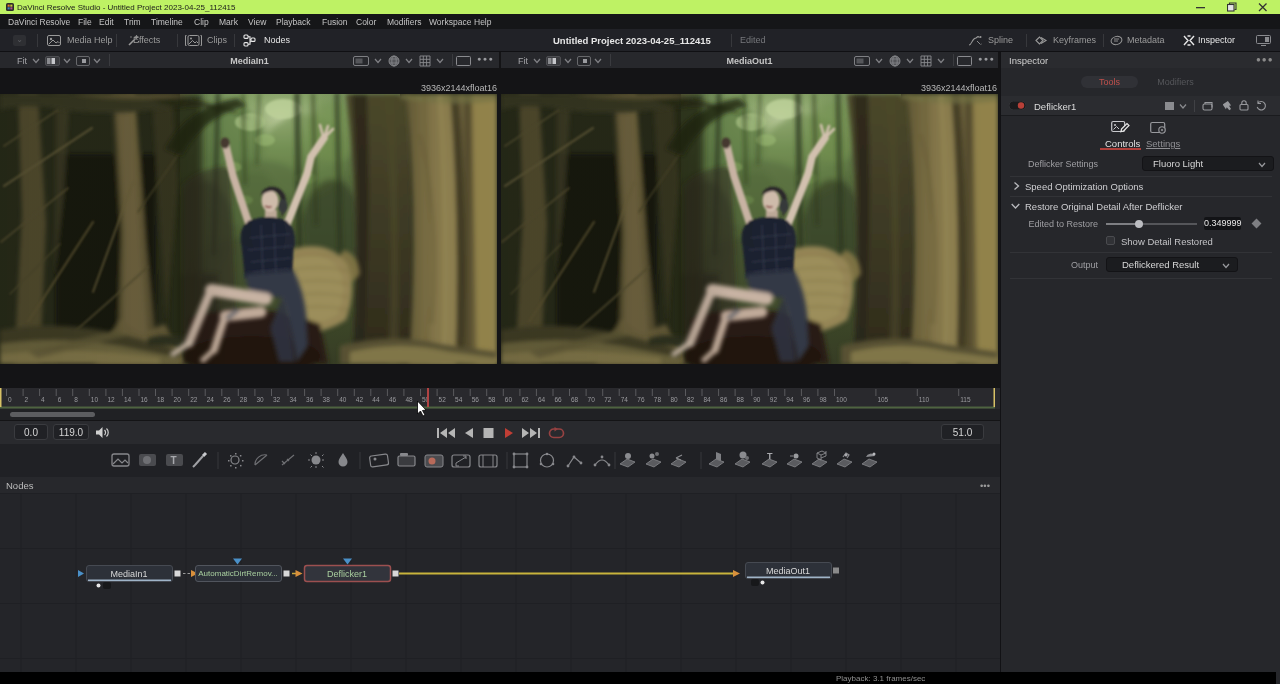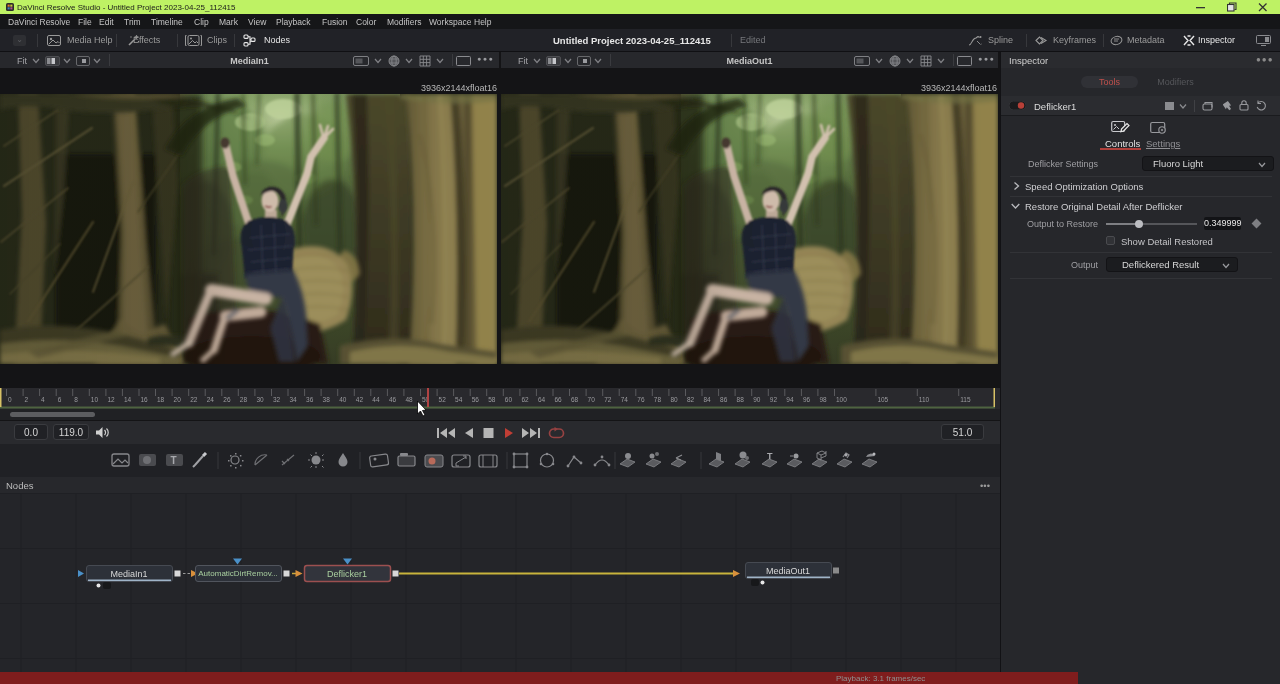--- a/index.html
+++ b/index.html
@@ -44,21 +44,21 @@
   #nodegraph { left:0; top:493px; width:1000px; height:179px; background:#242529; overflow:hidden; }
 
   
   #inspector { left:1000px; top:52px; width:280px; height:620px; background:#26272b; border-left:1px solid #121215; }
   #insphead { left:0; top:0; width:280px; height:16px; background:#2a2b2f; color:#d0d0d0; font-size:9.5px; }
   .irow-label { color:#9f9fa3; font-size:9px; text-align:right; }
   .dropdown { background:#1b1c1f; border:1px solid #131316; border-radius:3px; color:#d8d8d8; font-size:9.5px; }
   .divider { left:9px; width:262px; height:1px; background:#323337; }
 
   
-  #statusbar { left:0; top:672px; width:1078px; height:12px; background:#7f1d1d; color:#8f8f8f; font-size:8px; }
+  #statusbar { left:0; top:672px; width:1276px; height:12px; background:#000000; color:#8f8f8f; font-size:8px; }
 </style>
 </head>
 <body>
 
 <div id="titlebar" class="abs">
   <svg class="abs" style="left:6px;top:3px;" width="8" height="8" viewBox="0 0 10 10">
       <rect x="0" y="0" width="10" height="10" rx="2" fill="#2b2b2b"></rect>
       <rect x="2" y="2" width="2.6" height="2.6" fill="#e08030"></rect>
       <rect x="5.4" y="2" width="2.6" height="2.6" fill="#c8c840"></rect>
       <rect x="2" y="5.4" width="2.6" height="2.6" fill="#4080c0"></rect>
@@ -811,21 +811,21 @@
       <path d="M1.5 0.5 l4 3.5 -4 3.5" stroke="#b8b9bd" fill="none" stroke-width="1.3"></path>
     </svg>
   <span class="abs" style="left:24px;top:129px;color:#cfcfd2;font-size:9.5px;">Speed Optimization Options</span>
   <div class="divider abs" style="top:144px;"></div>
 
   <svg class="abs" style="left:10px;top:151px;" width="9" height="7" viewBox="0 0 9 7">
       <path d="M0.7 1 l3.8 4 3.8-4" stroke="#b8b9bd" fill="none" stroke-width="1.3"></path>
     </svg>
   <span class="abs" style="left:24px;top:149px;color:#cfcfd2;font-size:9.5px;">Restore Original Detail After Deflicker</span>
 
-  <span class="abs irow-label" style="left:0px;top:167px;width:97px;">Output to Restore</span>
+  <span class="abs irow-label" style="left:0px;top:167px;width:97px;">Edited to Restore</span>
   <div class="abs" style="left:105px;top:171px;width:91px;height:1.5px;background:#55565a;"></div>
   <div class="abs" style="left:105px;top:171px;width:33px;height:1.5px;background:#7e7f83;"></div>
   <div class="abs" style="left:134px;top:167.5px;width:8px;height:8px;border-radius:50%;background:#bcbdc1;"></div>
   <div class="abs" style="left:203px;top:165px;width:37px;height:13px;background:#121316;border-radius:2px;color:#e8e8e8;font-size:9px;text-align:center;line-height:13px;">0.349999</div>
   <div class="abs" style="left:252px;top:168px;width:7px;height:7px;background:#7e7f83;transform:rotate(45deg);"></div>
 
   <div class="abs" style="left:105px;top:184px;width:9px;height:9px;background:#313236;border:1px solid #4a4b4f;border-radius:2px;"></div>
   <span class="abs" style="left:120px;top:184px;color:#c4c4c7;font-size:9.5px;">Show Detail Restored</span>
   <div class="divider abs" style="top:200px;"></div>
 

